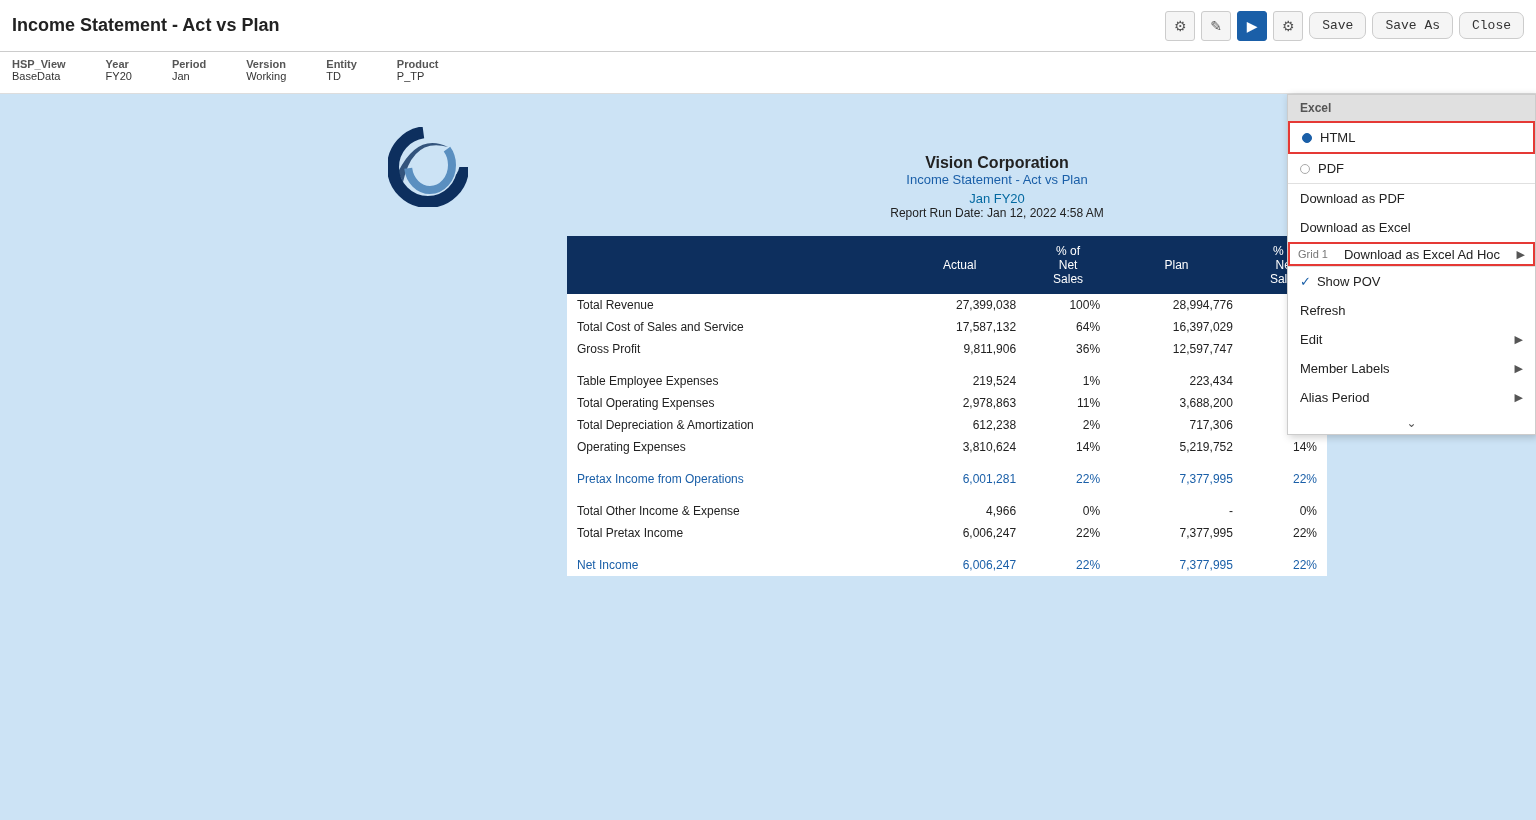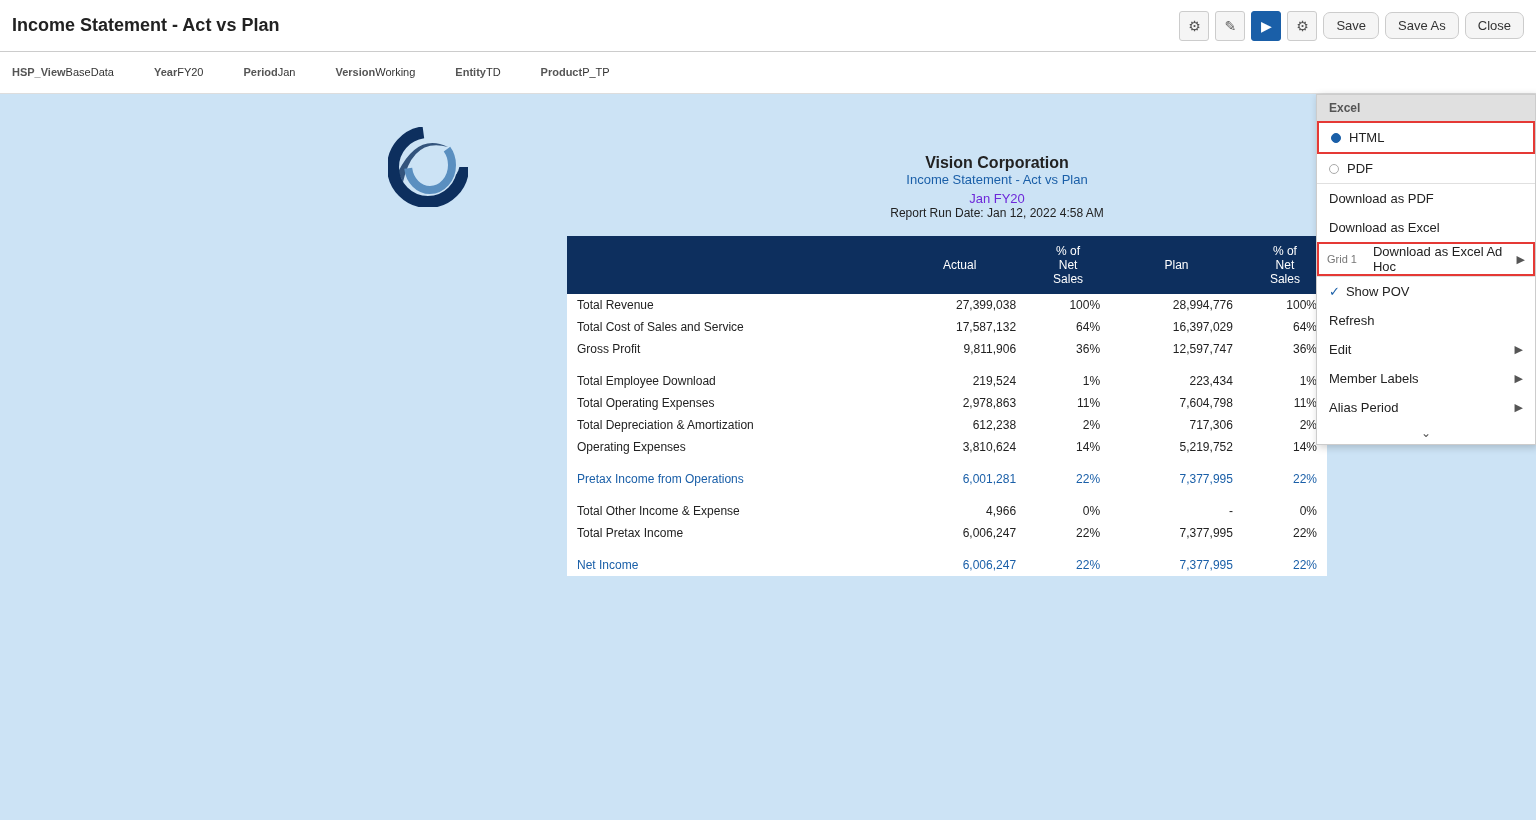--- a/index.html
+++ b/index.html
@@ -41,33 +41,34 @@
       border-color: #1a5fa8;
     }
     .btn-action {
       padding: 5px 12px;
       border: 1px solid #ccc;
       background: #f5f5f5;
       border-radius: 7px;
       cursor: pointer;
       font-size: 13px;
       color: #333;
+      font-family: Liberation Mono, monospace;
     }
 
     
     .pov-bar {
       display: flex;
       align-items: flex-start;
       gap: 40px;
       padding: 6px 12px;
       border-bottom: 1px solid #ddd;
       background: #fff;
       height: 42px;
     }
-    .pov-item { display: flex; flex-direction: row; margin-top: 8px; }
+    .pov-item { display: flex; flex-direction: column; }
     .pov-label { font-size: 11px; color: #555; font-weight: bold; }
     .pov-value { font-size: 11px; color: #333; }
 
     
     .main-content {
       display: flex;
       height: calc(820px - 52px - 42px);
       position: relative;
     }
 
@@ -106,21 +107,21 @@
       font-size: 16px;
       font-weight: bold;
       color: #222;
     }
     .report-subtitle {
       font-size: 13px;
       color: #1a5fa8;
     }
     .report-period {
       font-size: 13px;
-      color: #6d28d9;
+      color: #0369a1;
       margin-top: 4px;
       text-align: center;
     }
     .report-run-date {
       font-size: 12px;
       color: #222;
     }
 
     
     .report-table {
@@ -161,21 +162,21 @@
       font-weight: normal;
     }
     .report-table tr.spacer { height: 10px; }
     .report-table td.blue-text { color: #1a5fa8; }
 
     
     .dropdown-panel {
       position: absolute;
       right: 0;
       top: 0;
-      width: 220px;
+      width: 249px;
       background: #fff;
       border: 1px solid #ccc;
       box-shadow: 2px 2px 8px rgba(0,0,0,0.2);
       z-index: 100;
     }
     .dropdown-section-header {
       background: #e0e0e0;
       padding: 6px 12px;
       font-size: 12px;
       color: #555;
@@ -329,31 +330,31 @@
       <td>Gross Profit</td>
       <td>9,811,906</td>
       <td>36%</td>
       <td>12,597,747</td>
       <td>36%</td>
     </tr>
           <tr class="spacer">
             <td colspan="5"></td>
           </tr>
           <tr>
-      <td>Total Employee Download</td>
+      <td>Table Employee Expenses</td>
       <td>219,524</td>
       <td>1%</td>
       <td>223,434</td>
       <td>1%</td>
     </tr>
           <tr>
       <td>Total Operating Expenses</td>
       <td>2,978,863</td>
       <td>11%</td>
-      <td>7,604,798</td>
+      <td>3,688,200</td>
       <td>11%</td>
     </tr>
           <tr>
       <td>Total Depreciation &amp; Amortization</td>
       <td>612,238</td>
       <td>2%</td>
       <td>717,306</td>
       <td>2%</td>
     </tr>
           <tr>

